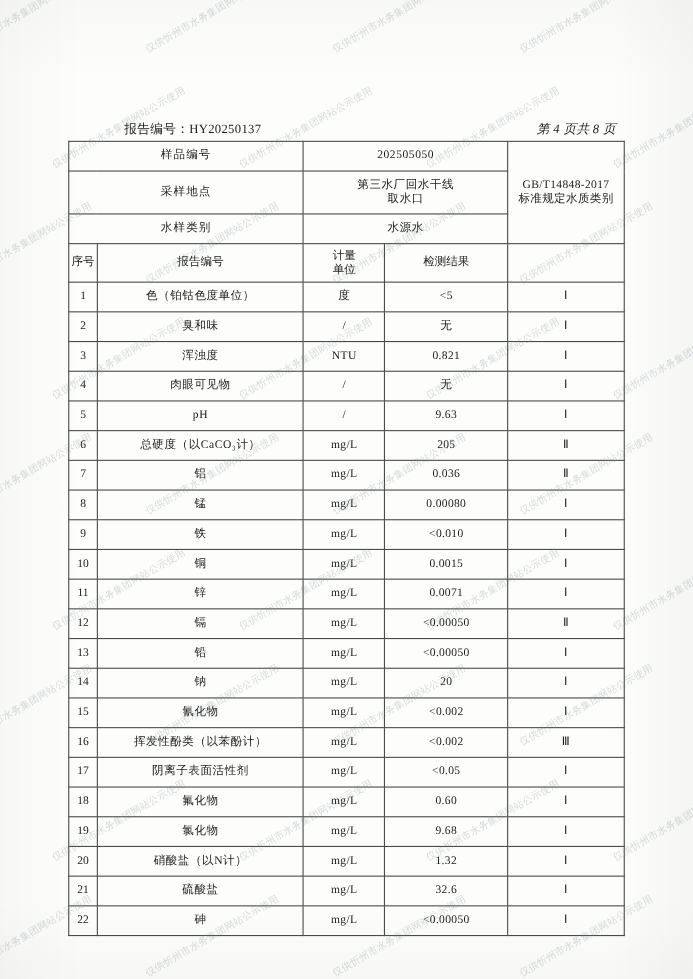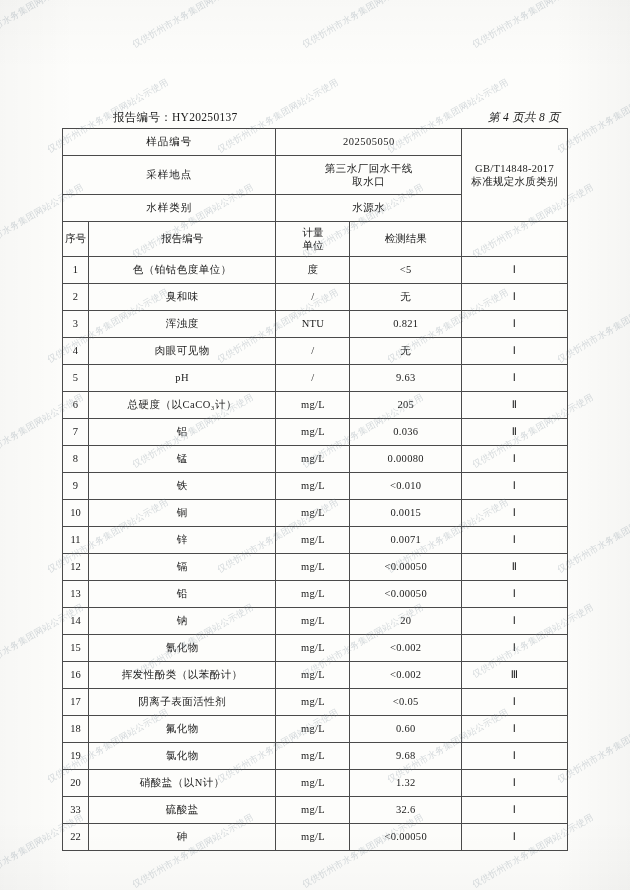--- a/index.html
+++ b/index.html
@@ -306,21 +306,21 @@
           <td class="grade-cell">Ⅰ</td>
         </tr>
         <tr>
           <td class="">20</td>
           <td class="item-cell">硝酸盐（以N计）</td>
           <td class="unit-cell">mg/L</td>
           <td class="result-cell">1.32</td>
           <td class="grade-cell">Ⅰ</td>
         </tr>
         <tr>
-          <td class="">33</td>
+          <td class="">21</td>
           <td class="item-cell">硫酸盐</td>
           <td class="unit-cell">mg/L</td>
           <td class="result-cell">32.6</td>
           <td class="grade-cell">Ⅰ</td>
         </tr>
         <tr>
           <td class="">22</td>
           <td class="item-cell">砷</td>
           <td class="unit-cell">mg/L</td>
           <td class="result-cell">&lt;0.00050</td>

